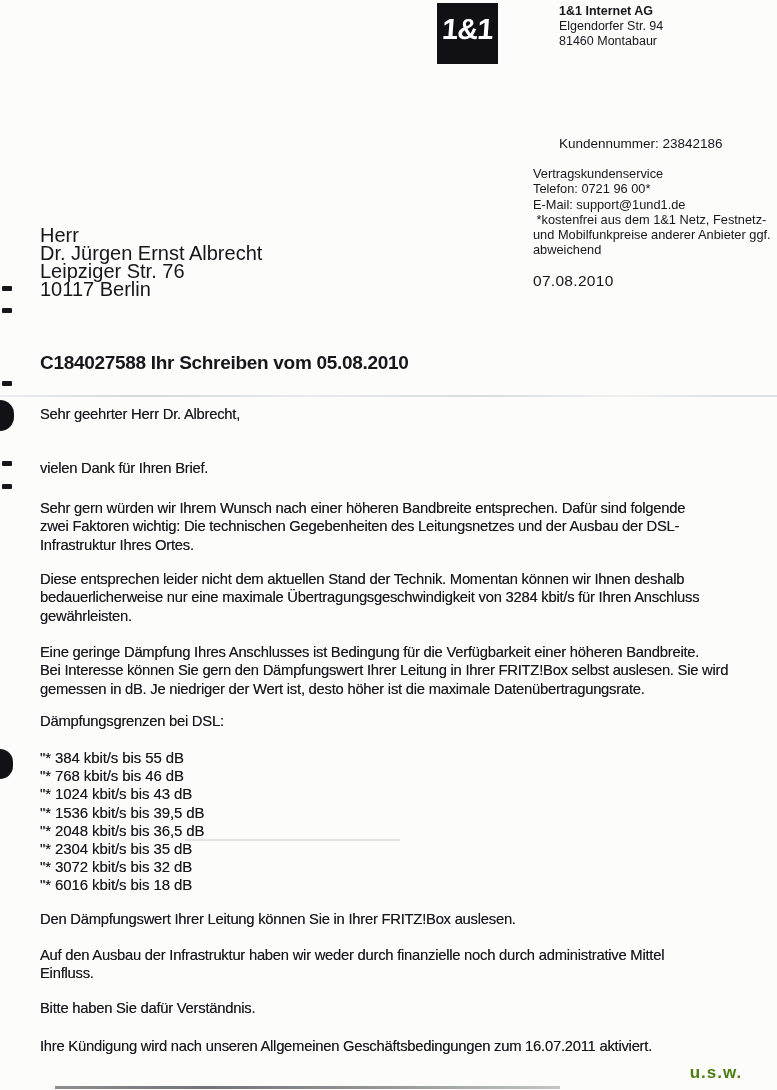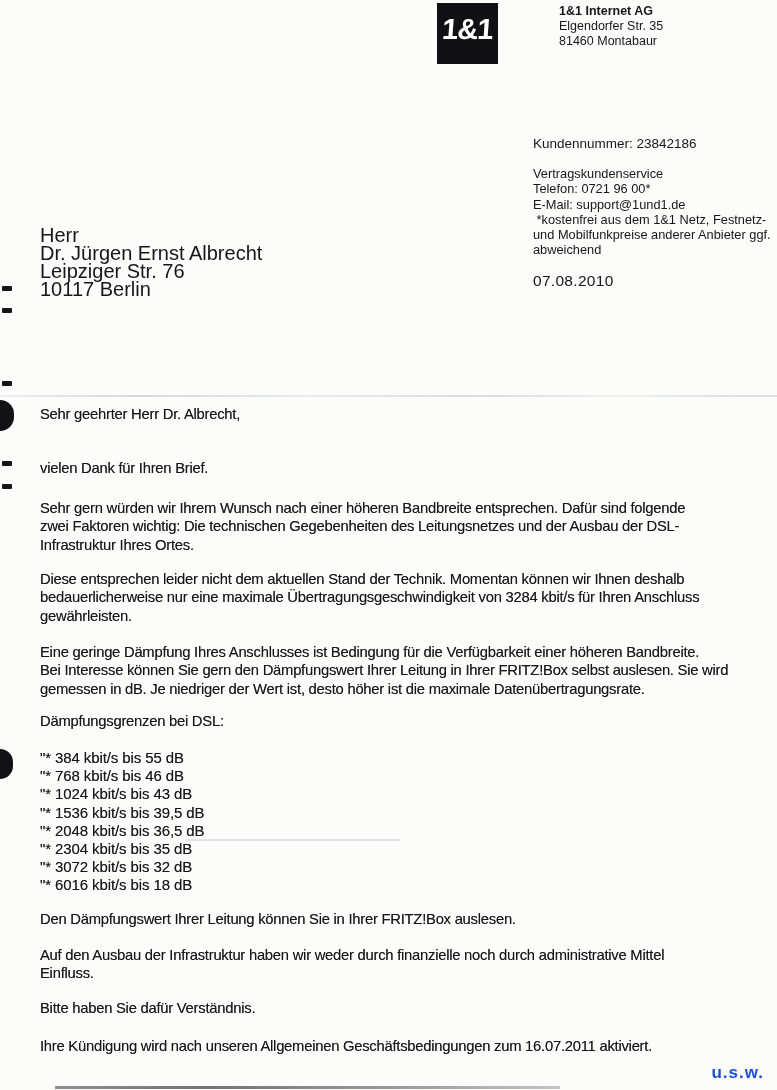--- a/index.html
+++ b/index.html
@@ -23,21 +23,21 @@
   }
   .logo-text {
     color: #ffffff; font-weight: bold; font-size: 29px;
     letter-spacing: -1px; transform: skewX(-4deg);
     padding-bottom: 8px;
   }
   .sender-block { left: 530px; top: 4px; font-size: 12.5px; line-height: 15px; margin-left: 29px; }
   .sender-name { font-weight: bold; }
 
   
-  .customer-number { left: 533px; top: 136px; font-size: 13.5px; }
+  .customer-number { left: 559px; top: 136px; font-size: 13.5px; }
   .service-block { left: 533px; top: 166px; font-size: 12.8px; line-height: 15.3px; width: 246px; }
   .service-block div { white-space: pre-wrap; }
   .letter-date { left: 533px; top: 272px; font-size: 15.5px; letter-spacing: 0.3px; }
 
   
   .recipient-block { left: 40px; top: 226px; font-size: 20px; line-height: 18px; }
 
   
   .subject-line {
     left: 40px; top: 352px; font-size: 19px; font-weight: bold;
@@ -54,23 +54,23 @@
   .para-1 { left: 40px; top: 570px; }
   .para-2 { left: 40px; top: 643px; }
   .damping-title { left: 40px; top: 712px; }
   .damping-list { left: 40px; top: 749px; font-size: 15px; line-height: 18.2px; letter-spacing: -0.1px; text-shadow: 0 0 0.3px rgba(20,20,25,0.55); }
   .closing-0 { left: 40px; top: 910px; }
   .closing-1 { left: 40px; top: 946px; }
   .closing-2 { left: 40px; top: 999px; }
   .closing-3 { left: 40px; top: 1037px; }
 
   .usw-note {
-    left: 668px; top: 1063px; width: 96px; text-align: right;
+    left: 668px; top: 1063px; width: 96px; text-align: center;
     font-size: 17px; font-weight: bold; letter-spacing: 1px;
-    color: #1d4ed8;
+    color: #4d7c0f;
   }
 
   
   .fold-dash { left: 2px; width: 10px; height: 5px; background: #17171b; border-radius: 1px; }
   .dash-1 { top: 286px; }
   .dash-2 { top: 308px; }
   .dash-3 { top: 381px; }
   .dash-4 { top: 461px; }
   .dash-5 { top: 484px; }
   .punch-hole { left: 0; background: #121216; border-radius: 0 16px 16px 0; }
@@ -91,21 +91,21 @@
 </head>
 <body>
 
 <div class="page">
 
   <div class="abs logo-box">
     <span class="logo-text">1&amp;1</span>
   </div>
   <div class="abs sender-block">
     <div class="sender-name">1&amp;1 Internet AG</div>
-    <div>Elgendorfer Str. 35</div>
+    <div>Elgendorfer Str. 94</div>
     <div>81460 Montabaur</div>
   </div>
 
   <div class="abs customer-number">Kundennummer: 23842186</div>
   <div class="abs service-block">
     <div>Vertragskundenservice</div>
     <div>Telefon: 0721 96 00*</div>
     <div>E-Mail: support@1und1.de</div>
     <div> *kostenfrei aus dem 1&amp;1 Netz, Festnetz-</div>
     <div>und Mobilfunkpreise anderer Anbieter ggf.</div>
@@ -113,20 +113,21 @@
   </div>
   <div class="abs letter-date">07.08.2010</div>
 
   <div class="abs recipient-block">
     <div>Herr</div>
     <div>Dr. Jürgen Ernst Albrecht</div>
     <div>Leipziger Str. 76</div>
     <div>10117 Berlin</div>
   </div>
 
+  <div class="abs subject-line">C184027588 Ihr Schreiben vom 05.08.2010</div>
   <div class="abs scan-line-1"></div>
 
   <div class="abs body-text greeting">Sehr geehrter Herr Dr. Albrecht,</div>
   <div class="abs body-text thanks">vielen Dank für Ihren Brief.</div>
   <div class="abs body-text para-0">Sehr gern würden wir Ihrem Wunsch nach einer höheren Bandbreite entsprechen. Dafür sind folgende
 zwei Faktoren wichtig: Die technischen Gegebenheiten des Leitungsnetzes und der Ausbau der DSL-
 Infrastruktur Ihres Ortes.</div>
   <div class="abs body-text para-1">Diese entsprechen leider nicht dem aktuellen Stand der Technik. Momentan können wir Ihnen deshalb
 bedauerlicherweise nur eine maximale Übertragungsgeschwindigkeit von 3284 kbit/s für Ihren Anschluss
 gewährleisten.</div>

